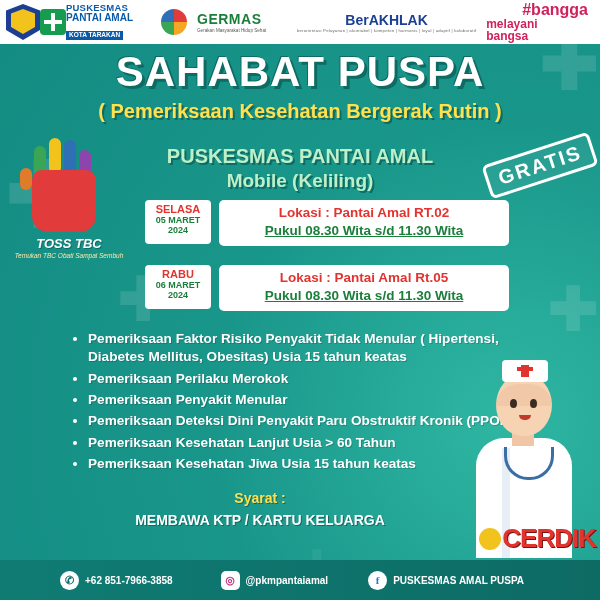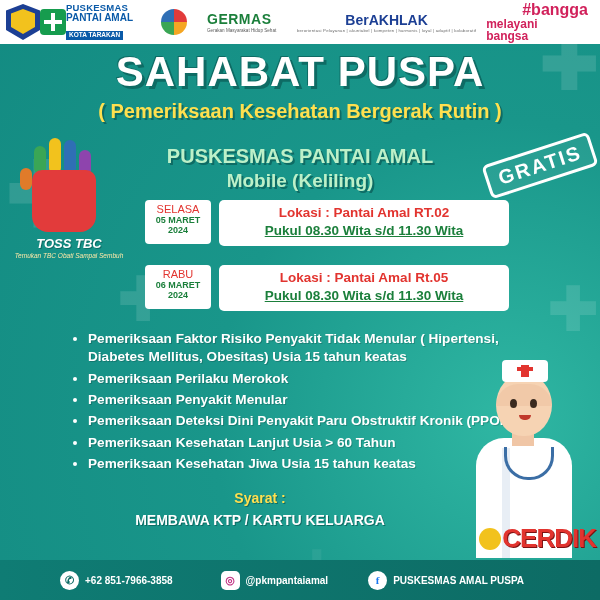--- a/index.html
+++ b/index.html
@@ -47,21 +47,21 @@
   .green-cross:before,.green-cross:after{
     content:"";position:absolute;background:#fff;
   }
   .green-cross:before{left:11px;top:4px;width:4px;height:18px;}
   .green-cross:after{left:4px;top:11px;width:18px;height:4px;}
   .pkm-text{line-height:1.05;}
   .pkm-text .l1{font-size:9.5px;font-weight:bold;color:#0a5aa8;letter-spacing:.2px;}
   .pkm-text .l2{font-size:10px;font-weight:bold;color:#0a5aa8;}
   .pkm-text .l3{font-size:6.5px;font-weight:bold;color:#fff;background:#0a5aa8;padding:1px 3px;display:inline-block;margin-top:1px;}
 
-  .germas{display:flex;align-items:center;gap:20px;margin-left:28px;}
+  .germas{display:flex;align-items:center;gap:10px;margin-left:28px;}
   .germas-mark{
     width:26px;height:26px;border-radius:50%;
     background:conic-gradient(#e23b3b 0 25%, #f5a623 0 50%, #3aa655 0 75%, #2f6fb5 0 100%);
   }
   .germas-text .g1{font-size:14px;font-weight:bold;color:#1b7f3b;letter-spacing:.5px;}
   .germas-text .g2{font-size:4.6px;color:#5b5b5b;line-height:1.15;max-width:86px;display:block;}
 
   .berakhlak{margin-left:auto;text-align:center;margin-right:10px;}
   .berakhlak .b1{font-size:14px;font-weight:bold;color:#1c3f94;}
   .berakhlak .b2{font-size:4.3px;color:#6b6b6b;letter-spacing:.2px;}
@@ -123,21 +123,21 @@
   }
 
   
   .sched{position:absolute;left:145px;}
   .sched.s1{top:200px;}
   .sched.s2{top:265px;}
   .daybox{
     position:absolute;left:0;top:0;width:66px;height:44px;background:#ffffff;
     border-radius:4px;text-align:center;padding-top:3px;box-sizing:border-box;
   }
-  .daybox .d1{font-size:11px;font-weight:normal;color:#e2342f;line-height:1.1;}
+  .daybox .d1{font-size:11px;font-weight:bold;color:#e2342f;line-height:1.1;}
   .daybox .d2{font-size:9px;font-weight:bold;color:#1b7f3b;line-height:1.15;}
   .daybox .d3{font-size:9px;font-weight:bold;color:#1b7f3b;line-height:1.15;}
   .infobox{
     position:absolute;left:74px;top:0;width:290px;height:46px;
     background:#ffffff;border-radius:5px;text-align:center;
     padding-top:4px;box-sizing:border-box;
   }
   .infobox .i1{font-size:13.5px;font-weight:bold;color:#e2342f;line-height:1.35;}
   .infobox .i2{font-size:13.5px;font-weight:bold;color:#1b7f3b;line-height:1.3;text-decoration:underline;}
 

